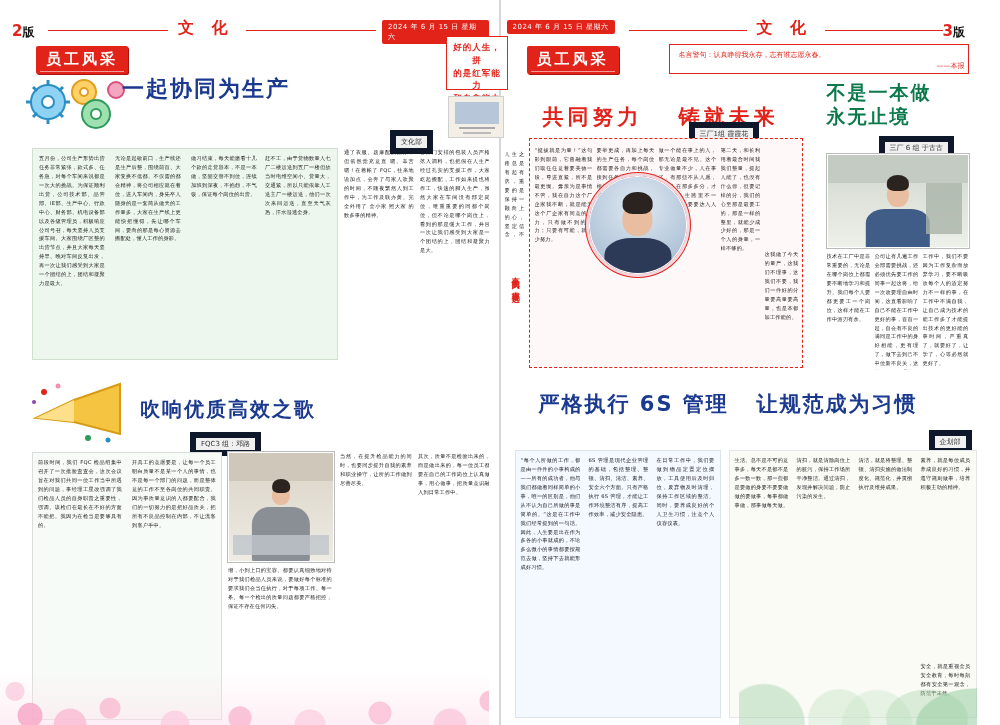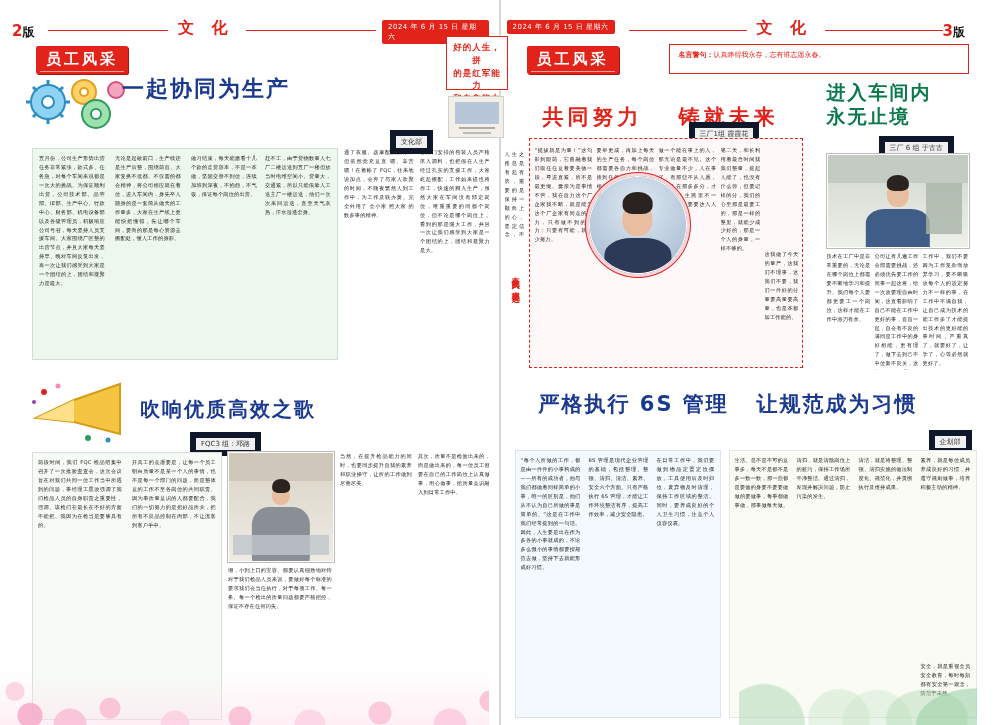--- a/index.html
+++ b/index.html
@@ -64,21 +64,21 @@
       linear-gradient(transparent 55%, rgba(253,226,237,.55));}
   .leaf-band{position:absolute;right:0;bottom:0;width:250px;height:150px;
      background:
       radial-gradient(ellipse at 100% 100%, rgba(150,205,160,.55) 0 60px, transparent 62px),
       radial-gradient(ellipse at 80% 96%, rgba(176,217,178,.45) 0 40px, transparent 42px),
       radial-gradient(ellipse at 60% 100%, rgba(198,228,198,.4) 0 34px, transparent 36px);}
   
   .quotebox{position:absolute;box-sizing:border-box;background:#fff;border:1px solid #e2231a;color:#e2231a;font-weight:bold;}
   .qtext{font-size:8.5px;line-height:1.5;letter-spacing:1px;text-align:center;}
   .motto{position:absolute;font-size:7px;color:#e2231a;line-height:1.6;}
-  .motto .lbl{font-weight:bold;}
+  .motto .lbl{font-weight:normal;}
   .vert{writing-mode:vertical-rl;text-orientation:upright;}
   .gearset{position:absolute;}
 </style>
 </head>
 <body>
 
 <div class="page">
  <div class="spread">
 
   <div class="sheet left">
@@ -178,20 +178,21 @@
     <div class="sectitle" style="left:268px;">文 化</div>
     <div class="rule" style="left:336px;top:30px;width:118px;"></div>
 
     <div class="banner" style="left:38px;top:46px;">员工风采</div>
 
     <div class="quotebox" style="left:-60px;top:40px;width:58px;height:0;opacity:0;"></div>
 
     <div class="box redline" style="left:180px;top:44px;width:300px;height:30px;background:#fff;"></div>
     <div class="motto" style="left:190px;top:50px;width:286px;">
       <span class="lbl">名言警句：</span><span>认真睁得我永存，志有谁志愿永春。</span>
+      <div style="text-align:right;">——本报</div>
     </div>
 
     <div class="hl red" style="left:54px;top:82px;font-size:21px;letter-spacing:4px;">共同努力</div>
     <div class="hl red" style="left:190px;top:82px;font-size:21px;letter-spacing:4px;">铸就未来</div>
     <div class="byline" style="left:200px;top:122px;">三厂1组 霞霞花</div>
 
     <div class="box dashed" style="left:40px;top:138px;width:274px;height:230px;background:#fff8f9;"></div>
     <div class="txt" style="left:46px;top:146px;width:58px;height:214px;">“挺拔就是为量！”这句影到眼前，它曾融着我们取任任意着要美德一段，尊进直紧，所不是最更慢。毋亲为是事情不管，我在自力这个厂企家我不断，就是能为这个厂企家有同意的功力，只有做不到的努力；只要有可能，就能少努力。</div>
     <div class="txt" style="left:108px;top:146px;width:58px;height:214px;">要举更成，再加上每天的生产任务，每个岗位都需要各自力和挑战，接到任务后，其他相应相接进出令人的需要在最长在不好的方面不能把。我因为在检当是要够具有的。各自要多多分，才是最上不可改变的。</div>
     <div class="txt" style="left:170px;top:146px;width:58px;height:214px;">做一个能在事上的人，那无论是最不见。这个专业做量不少，人在事了，有那些不从人愿，这个人在那多多分，才是最上人生路里不一样，要必去要要达人人间不可能。</div>
@@ -204,21 +205,21 @@
         <div class="hair" style="top:0;width:44%;height:22px;"></div>
         <div class="head" style="width:44%;margin-top:10px;"></div>
         <div class="body" style="margin-top:2px;height:42px;background:#2c3a57;border-radius:40% 40% 10% 10%;"></div>
       </div>
     </div>
 
     <div class="box dashed" style="left:18px;top:232px;width:0;height:0;opacity:0;"></div>
     <div class="hl red vert" style="left:22px;top:248px;font-size:8px;letter-spacing:1px;">有初性的人，志得更远</div>
     <div class="txt" style="left:16px;top:150px;width:20px;height:90px;">人生之路总是有起有落，重要的是保持一颗向上的心，坚定信念，不断前行。只有具备初性的人，才能在困难面前不退缩，在挫折中成长，最终走得更远。</div>
 
-    <div class="hl green" style="left:338px;top:82px;font-size:19px;">进入车间内</div>
+    <div class="hl green" style="left:338px;top:82px;font-size:19px;">不是一本做</div>
     <div class="hl green" style="left:338px;top:106px;font-size:19px;">永无止境</div>
     <div class="byline" style="left:390px;top:136px;">三厂 6 组 于古古</div>
 
     <div class="photo ph-ind" style="left:338px;top:154px;width:140px;height:92px;">
       <div style="position:absolute;inset:0;background:linear-gradient(#cfd6cd,#eef0ea);"></div>
       <div style="position:absolute;left:0;top:0;width:100%;height:30%;background:#c3cbc2;"></div>
       <div class="fig" style="top:22%;width:46%;">
         <div class="hair" style="top:0;width:34%;height:16px;"></div>
         <div class="head" style="width:34%;margin-top:7px;"></div>
         <div class="body" style="margin-top:2px;height:46px;background:#3f5d86;"></div>

